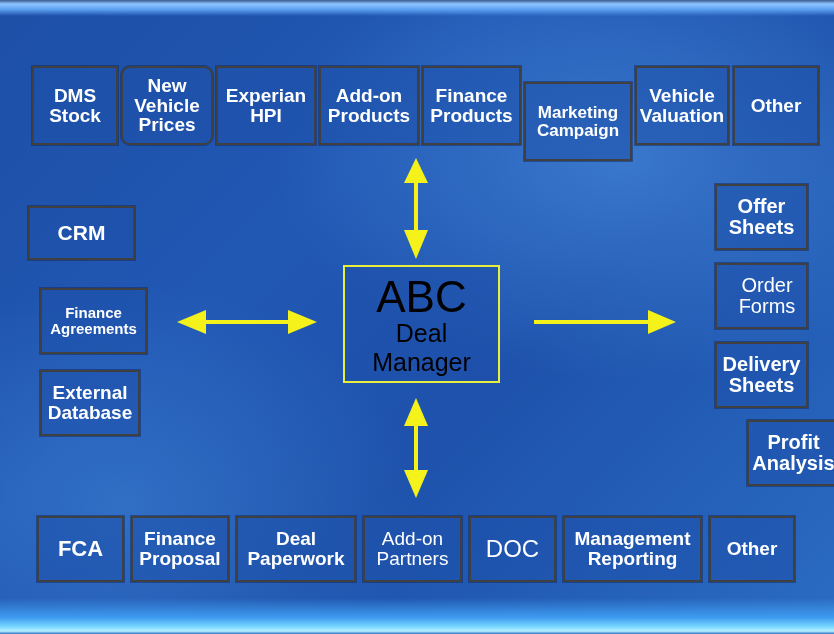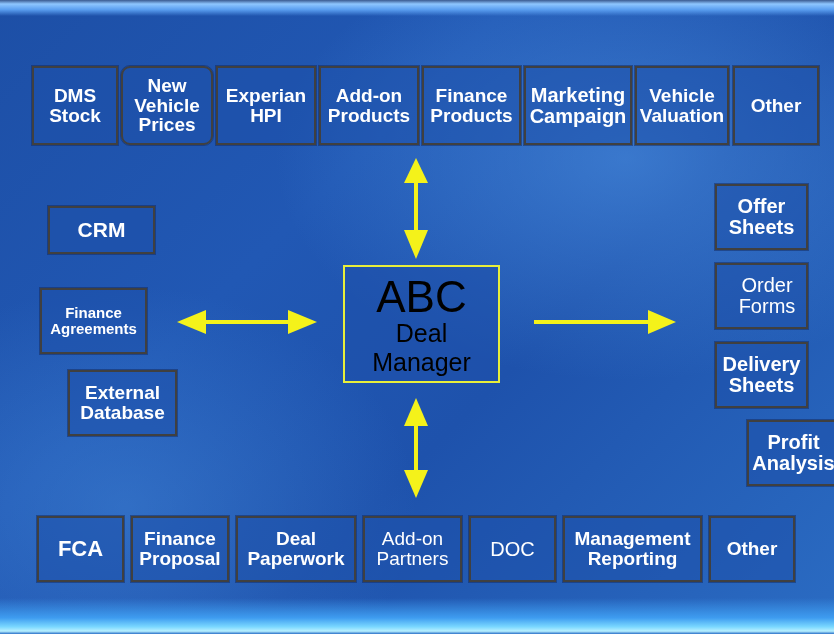--- a/index.html
+++ b/index.html
@@ -45,30 +45,30 @@
 Stock</div>
 <div class="box" style="left:121px;top:66px;width:92px;height:79px;border-radius:9px;">New
 Vehicle
 Prices</div>
 <div class="box" style="left:216px;top:66px;width:100px;height:79px;">Experian
 HPI</div>
 <div class="box" style="left:319px;top:66px;width:100px;height:79px;">Add-on
 Products</div>
 <div class="box" style="left:422px;top:66px;width:99px;height:79px;">Finance
 Products</div>
-<div class="box small" style="left:524px;top:66px;width:108px;height:79px;font-size:20px;text-align:center;">Marketing
+<div class="box small" style="left:524px;top:82px;width:108px;height:79px;font-size:17px;text-align:center;">Marketing
 Campaign</div>
 <div class="box" style="left:635px;top:66px;width:94px;height:79px;">Vehicle
 Valuation</div>
 <div class="box" style="left:733px;top:66px;width:86px;height:79px;">Other</div>
 
-<div class="box" style="left:48px;top:206px;width:107px;height:48px;font-size:21px;">CRM</div>
+<div class="box" style="left:28px;top:206px;width:107px;height:54px;font-size:21px;">CRM</div>
 <div class="box small" style="left:40px;top:288px;width:107px;height:66px;">Finance
 Agreements</div>
-<div class="box" style="left:40px;top:370px;width:109px;height:66px;margin-left:28px;">External
+<div class="box" style="left:40px;top:370px;width:100px;height:66px;">External
 Database</div>
 
 <div class="center-box">
   <span class="big">ABC</span>
   <span class="sub">Deal</span>
   <span class="sub">Manager</span>
 </div>
 
 <div class="box" style="left:715px;top:184px;width:93px;height:66px;font-size:20px;">Offer
 Sheets</div>
@@ -79,21 +79,21 @@
 <div class="box" style="left:715px;top:420px;width:93px;height:66px;font-size:20px;margin-left:32px;">Profit
 Analysis</div>
 
 <div class="box" style="left:37px;top:516px;width:87px;height:66px;font-size:22px;">FCA</div>
 <div class="box" style="left:131px;top:516px;width:98px;height:66px;">Finance
 Proposal</div>
 <div class="box" style="left:236px;top:516px;width:120px;height:66px;">Deal
 Paperwork</div>
 <div class="box normal" style="left:363px;top:516px;width:99px;height:66px;">Add-on
 Partners</div>
-<div class="box normal" style="left:469px;top:516px;width:87px;height:66px;font-size:20px;">DOC</div>
+<div class="box normal" style="left:469px;top:516px;width:87px;height:66px;font-size:24px;">DOC</div>
 <div class="box" style="left:563px;top:516px;width:139px;height:66px;">Management
 Reporting</div>
 <div class="box" style="left:709px;top:516px;width:86px;height:66px;">Other</div>
 
 <svg class="arrows" width="834" height="634">
   <g fill="#f4f21a" stroke="none">
 
     <g>
       <rect x="414" y="178" width="4" height="52"></rect>
       <polygon points="416,158 404,183 428,183"></polygon>

